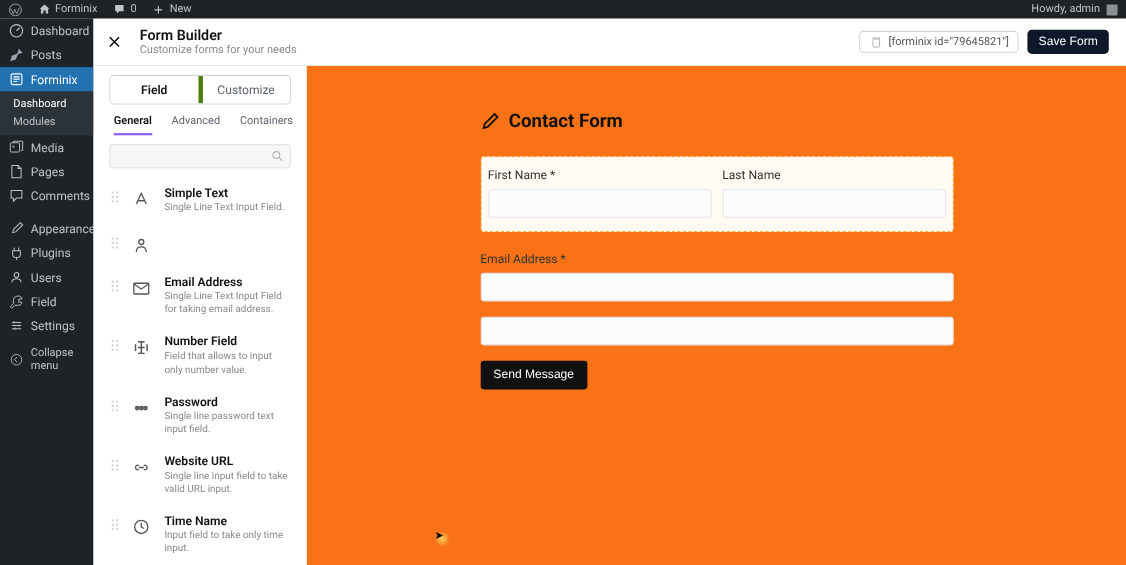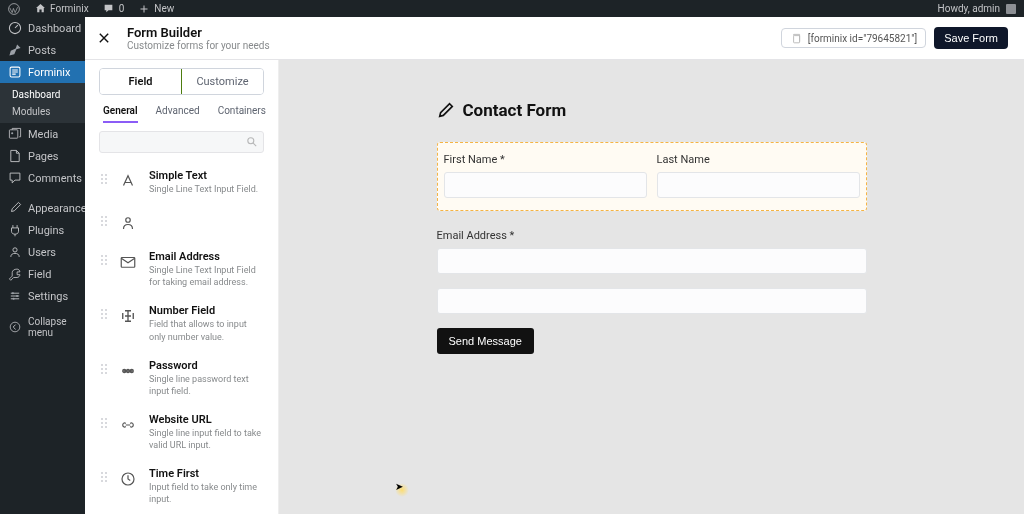--- a/index.html
+++ b/index.html
@@ -40,41 +40,41 @@
 
 
 .fb-body { flex: 1; display: flex; overflow: hidden; }
 
 
 .fb-panel { width: 194px; border-right: 1px solid #eee; padding: 8px 14px; overflow-y: auto; }
 .fb-tabs { display: flex; border: 1px solid #d0d5dd; border-radius: 4px; overflow: hidden; margin-bottom: 10px; }
 .fb-tab { flex: 1; text-align: center; padding: 6px 0; font-size: 11px; cursor: pointer; background: #fff; }
 .fb-tab.active { background: #fff; font-weight: 600; color: #111; }
 .fb-tab:not(.active) { background: #fff; color: #5e6470; }
-.fb-tab + .fb-tab { border-left: 1px solid #4d7c0f; }
+.fb-tab + .fb-tab { border-left: 4px solid #4d7c0f; }
 
 .fb-subtabs { display: flex; gap: 18px; font-size: 10px; margin-bottom: 8px; padding: 0 4px; }
 .fb-subtab { padding-bottom: 5px; cursor: pointer; color: #5e6470; }
 .fb-subtab.active { color: #111; font-weight: 600; border-bottom: 2px solid #8b5cf6; }
 
 .fb-search { position: relative; margin-bottom: 10px; }
 .fb-search input { width: 100%; border: 1px solid #e4e4e7; border-radius: 3px; background: #f6f7f8; padding: 4px 24px 4px 8px; font-size: 11px; }
 .fb-search-icon { position: absolute; right: 6px; top: 50%; transform: translateY(-50%); opacity: .5; }
 
 .field-item { display: flex; align-items: flex-start; gap: 10px; padding: 6px 2px 10px 2px; cursor: grab; }
 .drag-dots { width: 6px; display: flex; flex-direction: column; gap: 2px; opacity: .35; flex-shrink: 0; margin-top: 5px; }
 .drag-dots span { width: 2px; height: 2px; background: #6b7280; border-radius: 50%; display: block; }
 .drag-dots-row { display: flex; gap: 2px; }
 .field-icon-box { width: 22px; height: 22px; display: flex; align-items: center; justify-content: center; flex-shrink: 0; margin-top: 1px; }
 .field-text { flex: 1; }
 .field-label { font-size: 11px; font-weight: 600; color: #111; }
 .field-desc { font-size: 9px; color: #878a8c; line-height: 1.35; margin-top: 1px; }
 
 
-.fb-canvas { flex: 1; background: #e5e5e5; overflow-y: auto; padding: 40px 60px; }
+.fb-canvas { flex: 1; background: #f97316; overflow-y: auto; padding: 40px 60px; }
 .form-card { max-width: 430px; margin: 0 auto; }
 .form-title { display: flex; align-items: center; gap: 8px; font-size: 17px; font-weight: 700; color: #111; margin-bottom: 22px; }
 .form-title-icon { width: 18px; height: 18px; }
 
 .name-row { display: flex; gap: 10px; border: 1px dashed #f5b445; background: #fffbf3; padding: 10px 6px 12px 6px; border-radius: 3px; margin-bottom: 18px; }
 .name-col { flex: 1; }
 .fld-label { font-size: 11px; color: #333; margin-bottom: 6px; display: block; }
 .fld-input { width: 100%; border: 1px solid #e3e5e8; background: #fcfcfd; border-radius: 3px; height: 26px; padding: 0 6px; font-size: 11px; }
 .fld-textarea { width: 100%; border: 1px solid #e3e5e8; background: #fcfcfd; border-radius: 3px; padding: 6px; font-size: 11px; height: 46px; resize: both; }
 .form-field { margin-bottom: 14px; }
@@ -460,21 +460,21 @@
                 <span></span>
               </div>
     </div>
     <div class="field-icon-box">
               <svg width="18" height="18" viewBox="0 0 24 24" fill="none" stroke="#555" stroke-width="1.6">
                 <circle cx="12" cy="12" r="8"></circle>
                 <path d="M12 7 V12 L15 14"></path>
               </svg>
             </div>
     <div class="field-text">
-      <div class="field-label">Time First</div>
+      <div class="field-label">Time Name</div>
       <div class="field-desc">Input field to take only time input.</div>
     </div>
           </div>
         </div>
     </div>
 
     <div class="fb-canvas">
       <div class="form-card">
         <div class="form-title">
           <span class="form-title-icon">

